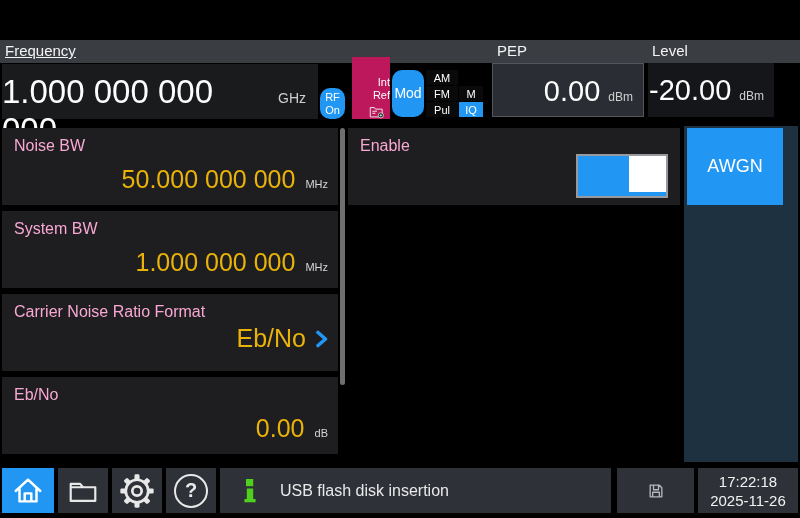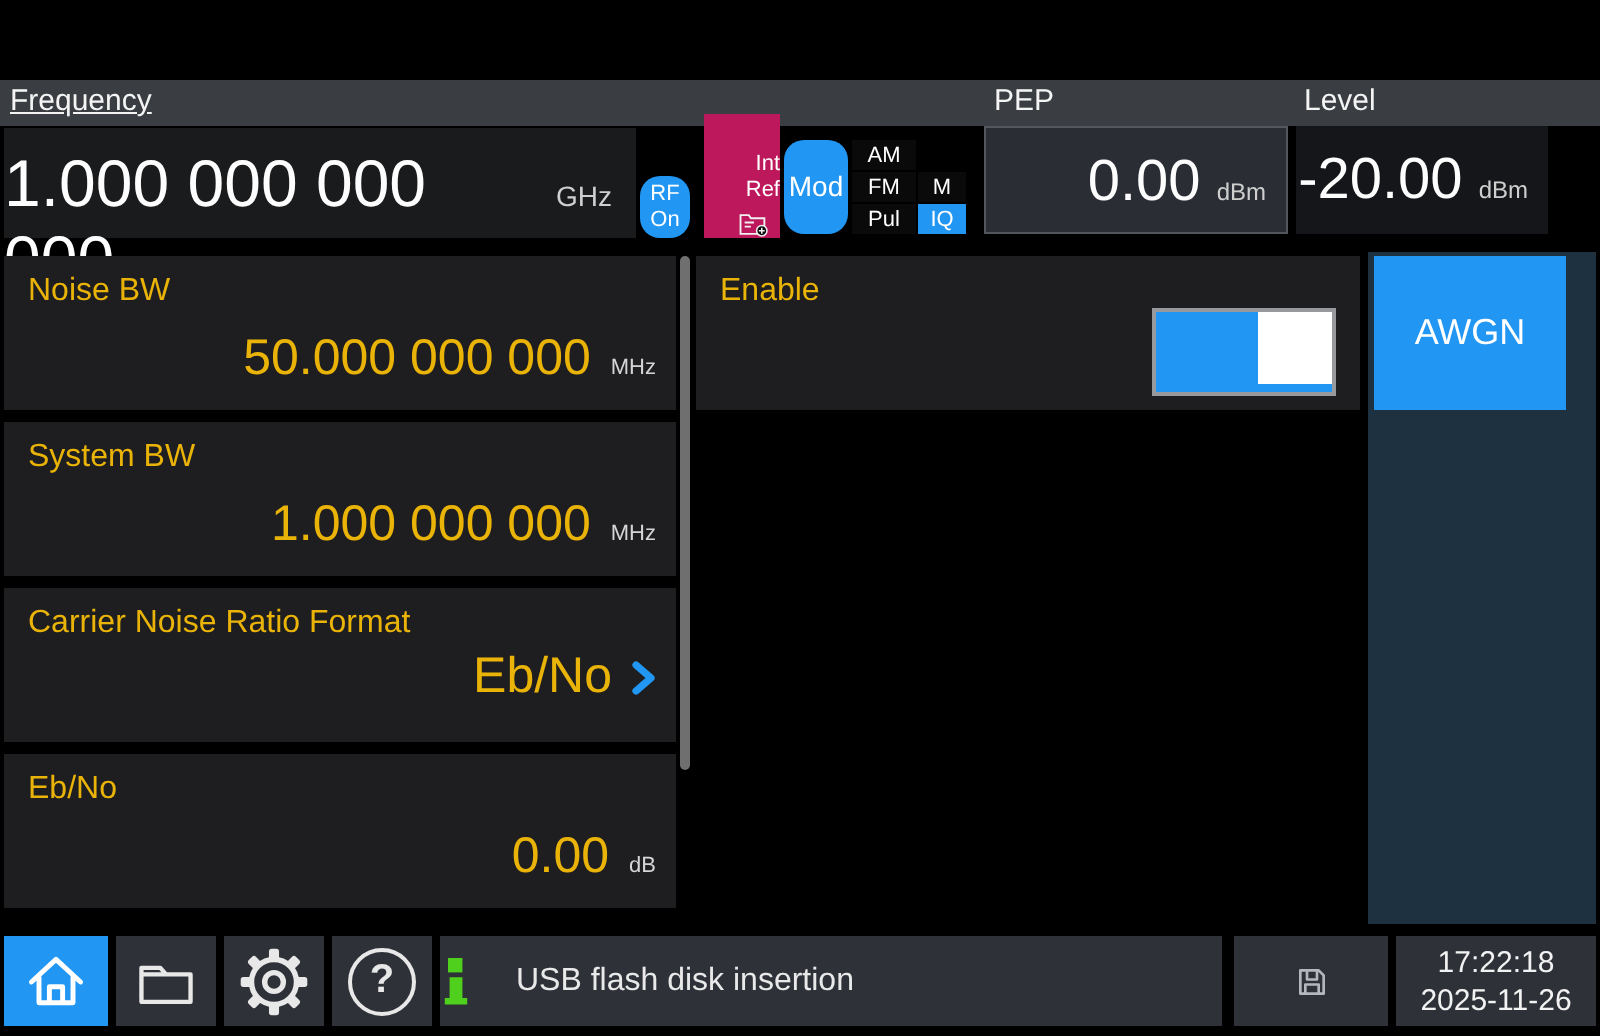--- a/index.html
+++ b/index.html
@@ -43,21 +43,21 @@
   .flag-iq{left:459px;top:102px;width:24px;}
   .meas{height:54px;display:flex;align-items:baseline;justify-content:flex-end;
         padding:11px 10px 0 0;}
   .pepbox{left:492px;top:63px;width:152px;background:#2a2d33;border:1px solid #53565c;}
   .levelbox{left:648px;top:63px;width:126px;background:#151619;}
   .measval{font-size:29px;color:#fdfdfd;}
   .measunit{font-size:12px;color:#cfcfcf;margin-left:8px;}
 
   
   .card{left:2px;width:336px;height:77px;background:#1e1e20;}
-  .card-label{position:absolute;left:12px;top:9px;font-size:16px;color:#eab308;}
+  .card-label{position:absolute;left:12px;top:9px;font-size:16px;color:#f9a8d4;}
   .valrow{position:absolute;right:10px;bottom:11px;display:flex;align-items:baseline;}
   .valrow.mid{bottom:auto;top:30px;align-items:center;}
   .cardval{font-size:25px;color:#eab308;}
   .cardunit{font-size:11px;color:#d5d5d5;margin-left:10px;}
   .chev{margin-left:9px;display:inline-flex;}
   .scrollthumb{left:340px;top:128px;width:5px;height:257px;background:#6f6f6f;border-radius:3px;}
 
   
   .enablecard{left:348px;top:128px;width:332px;height:77px;background:#1e1e20;}
   .toggle{position:absolute;right:12px;top:26px;width:88px;height:40px;
@@ -71,21 +71,21 @@
   
   .bbtn{top:468px;height:45px;background:#2e3238;display:flex;
         align-items:center;justify-content:center;}
   .bb-home{left:2px;width:52px;background:#2196f3;}
   .bb-folder{left:58px;width:50px;}
   .bb-gear{left:112px;width:50px;}
   .bb-help{left:166px;width:50px;}
   .helpcircle{width:30px;height:30px;border:2.5px solid #e8e8e8;border-radius:50%;
               display:flex;align-items:center;justify-content:center;
               color:#e8e8e8;font-size:20px;font-weight:bold;}
-  .bb-status{left:220px;width:391px;justify-content:flex-start;}
+  .bb-status{left:220px;width:391px;justify-content:flex-start;padding-left:22px;}
   .statusmsg{color:#e9e9e9;font-size:16px;margin-left:22px;}
   .bb-save{left:617px;width:77px;}
   .bb-time{left:698px;width:100px;flex-direction:column;color:#f2f2f2;
            font-size:15px;line-height:19px;}
 </style>
 </head>
 <body>
 
 <div class="screen">
 

